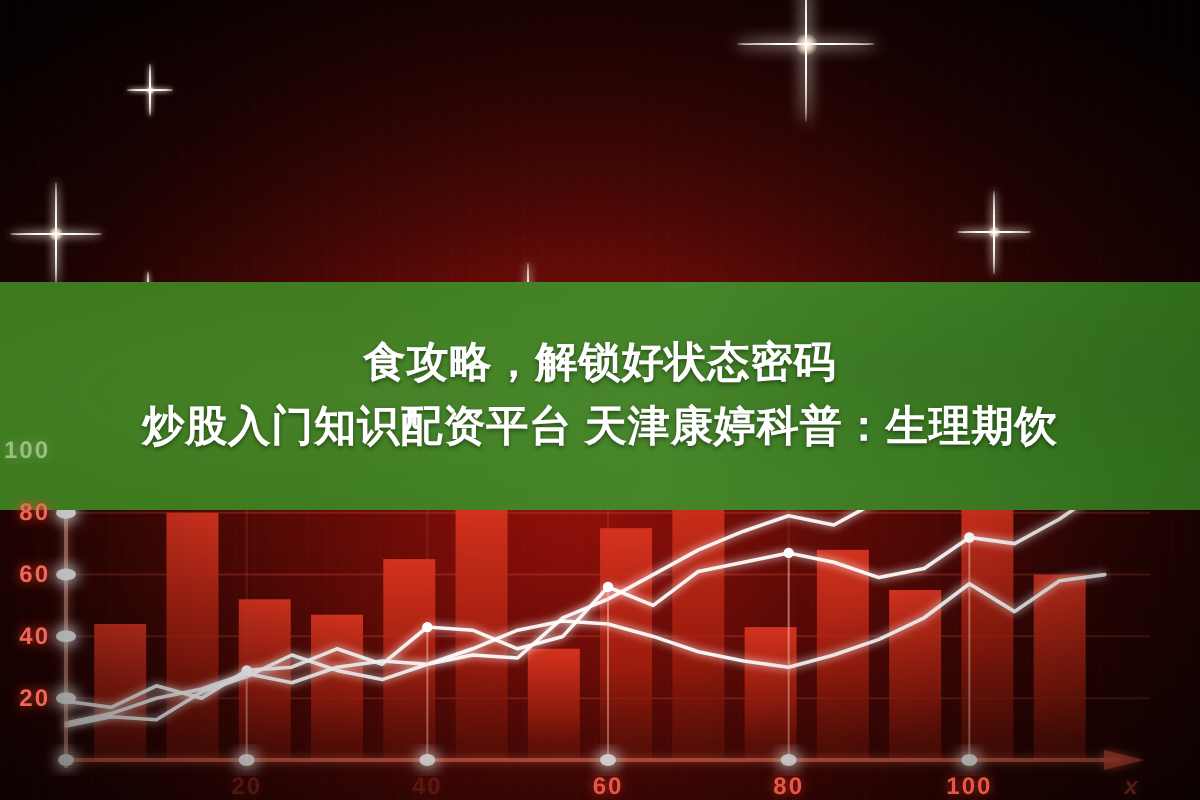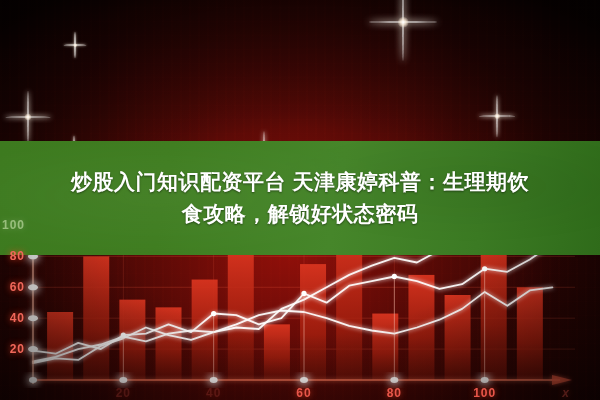--- a/index.html
+++ b/index.html
@@ -275,22 +275,22 @@
       <div class="spark" style="left: 497px; top: 116px;">
         <i style="width:36.800000000000004px;box-shadow:0 0 4px 0.48px rgba(255,245,230,.9)"></i>
         <b style="height:41.6px;box-shadow:0 0 4px 0.48px rgba(255,245,230,.9)"></b>
         <s style="width:5.6000000000000005px;height:5.6000000000000005px"></s>
       </div>
     </div>
 
   <div class="banner">
     <div class="banner-tex"></div>
     <div class="banner-title">
+      <span class="tline">食攻略，解锁好状态密码</span>
       <span class="tline">炒股入门知识配资平台 天津康婷科普：生理期饮</span>
-      <span class="tline">食攻略，解锁好状态密码</span>
     </div>
   </div>
 
   <div id="axis-labels">
       <div class="axlabel ylab-red" style="left: 25px; top: 349.091px;">20</div>
       <div class="axlabel ylab-red" style="left: 25px; top: 318.182px;">40</div>
       <div class="axlabel ylab-red" style="left: 25px; top: 287.273px;">60</div>
       <div class="axlabel ylab-red" style="left: 25px; top: 256.364px;">80</div>
       <div class="axlabel ylab-green" style="left: 25px; top: 225.455px;">100</div>
       <div class="xlab dim" style="left: 123.333px; top: 386px;">20</div>

